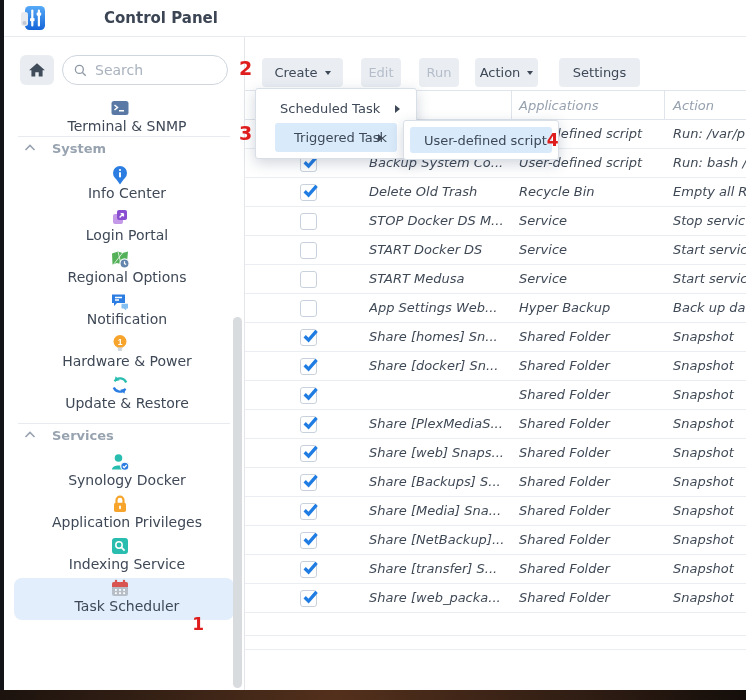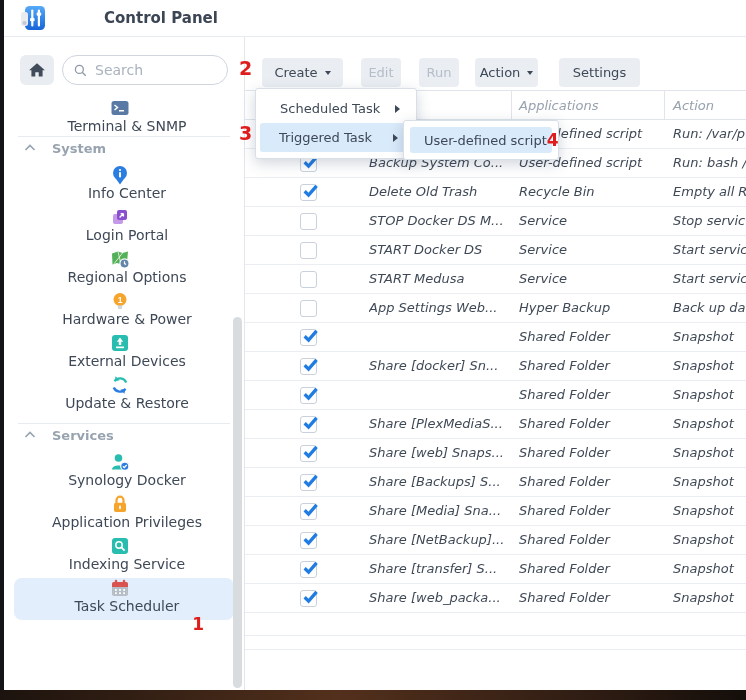--- a/index.html
+++ b/index.html
@@ -82,21 +82,21 @@
   .faint-line { position:absolute; left:0; right:0; height:1px; background:#eaeef2; }
 
   
   .menu { position:absolute; z-index:50; background:#fff; border:1px solid #d9dfe6; border-radius:3px;
     box-shadow:0 4px 14px rgba(40,60,90,.22); }
   #menu1 { left:255px; top:88px; width:162px; padding:5px 0 6px 0; }
   .mi { position:relative; height:29px; display:flex; align-items:center; padding-left:24px;
     font-size:13px; color:#3e4856; cursor:pointer; white-space:nowrap; }
   .mi .sub-arrow { position:absolute; right:16px; width:0; height:0;
     border-top:4px solid transparent; border-bottom:4px solid transparent; border-left:5px solid #3e4856; }
-  .mi.hl { background:#d9eafa; margin:0 4px; padding-left:19px; border-radius:3px; }
+  .mi.hl { background:#d9eafa; margin:0 19px; padding-left:19px; border-radius:3px; }
   .mi.hl .sub-arrow { right:14px; }
   #menu2 { left:403px; top:120px; width:156px; padding:6px; }
   .smi { height:26px; display:flex; align-items:center; background:#d9eafa; border-radius:3px;
     padding:0 8px 0 14px; font-size:13px; color:#3e4856; cursor:pointer; white-space:nowrap; }
   .smi .annot { display:inline; margin:0 2px 0 auto; font-size:17px; }
 
   .step { position:absolute; z-index:60; font-size:19px; font-weight:bold; color:#df1d1d; }
   #step2 { left:239px; top:57px; }
   #step3 { left:239px; top:122px; }
 </style>
@@ -195,44 +195,44 @@
                     <path d="M2 4.5 L8 2.5 L12.5 4 L18 2.5 L17 13.5 L11.5 15.5 L7 14 L2.5 15.5 Z" fill="#55b159"></path>
                     <path d="M8 2.5 L11 15.2 M12.5 4 L4 14.8" stroke="#fff" stroke-width="1" opacity=".75" fill="none"></path>
                     <circle cx="14.5" cy="14.5" r="4.6" fill="#6486ad" stroke="#fff" stroke-width="1.2"></circle>
                     <path d="M14.5 12.3 V14.6 L16.1 15.6" stroke="#fff" stroke-width="1.2" fill="none"></path>
                   </svg>
                 </span>
     <span class="nav-label">Regional Options</span>
 
   </div>
 
+  <div class="nav-item">
+    <span class="nav-icon">
+                  <svg viewBox="0 0 20 20">
+                    <path d="M2 3.5 h13 v8.5 h-8 l-3 3 v-3 h-2 Z" fill="#2b7de1"></path>
+                    <path d="M5 6.5 h7 M5 9 h4" stroke="#fff" stroke-width="1.3"></path>
+                    <path d="M11.5 12.8 h6.5 v4.6 h-1.8 v2 l-2.4-2 H11.5 Z" fill="#85c0f2"></path>
+                  </svg>
+                </span>
+    <span class="nav-label">Notification</span>
+
+  </div>
 
   <div class="nav-item">
     <span class="nav-icon">
                   <svg viewBox="0 0 20 20">
                     <circle cx="10" cy="8.5" r="6.5" fill="#f6a42c"></circle>
                     <path d="M7.6 14.6 h4.8 l-.6 3.4 h-3.6 Z" fill="#cfd6dd"></path>
                     <text x="10" y="11.6" font-size="8.5" font-weight="bold" fill="#fff" text-anchor="middle" font-family="sans-serif">1</text>
                   </svg>
                 </span>
     <span class="nav-label">Hardware &amp; Power</span>
 
   </div>
 
-  <div class="nav-item">
-    <span class="nav-icon">
-                  <svg viewBox="0 0 20 20">
-                    <rect x="2" y="2" width="16" height="16" rx="3" fill="#29bdb0"></rect>
-                    <path d="M10 4.5 L13.2 8.8 H11.2 V12 H8.8 V8.8 H6.8 Z" fill="#fff"></path>
-                    <rect x="6" y="13.5" width="8" height="1.7" fill="#fff"></rect>
-                  </svg>
-                </span>
-    <span class="nav-label">External Devices</span>
-
-  </div>
 
   <div class="nav-item">
     <span class="nav-icon">
                   <svg viewBox="0 0 20 20">
                     <path d="M16.2 7.5 A6.6 6.6 0 0 0 4.6 6.2" stroke="#29bdb0" stroke-width="2.3" fill="none"></path>
                     <path d="M5.6 1.2 L4.5 6.6 L9.6 5.2 Z" fill="#29bdb0"></path>
                     <path d="M3.8 12.5 A6.6 6.6 0 0 0 15.4 13.8" stroke="#2b7de1" stroke-width="2.3" fill="none"></path>
                     <path d="M14.4 18.8 L15.5 13.4 L10.4 14.8 Z" fill="#2b7de1"></path>
                   </svg>
                 </span>
@@ -409,20 +409,21 @@
     <span class="cell app">Hyper Backup</span>
     <span class="cell act">Back up da</span>
   </div>
 
   <div class="row">
     <span class="cb checked">
       <svg viewBox="0 0 14 14">
                   <path d="M2.2 7.6 L5.4 10.8 L12 3.2" stroke="#1f7ce2" stroke-width="2.7" fill="none"></path>
                 </svg>
     </span>
+    <span class="cell name">Share [homes] Sn...</span>
     <span class="cell app">Shared Folder</span>
     <span class="cell act">Snapshot</span>
   </div>
 
   <div class="row">
     <span class="cb checked">
       <svg viewBox="0 0 14 14">
                   <path d="M2.2 7.6 L5.4 10.8 L12 3.2" stroke="#1f7ce2" stroke-width="2.7" fill="none"></path>
                 </svg>
     </span>

